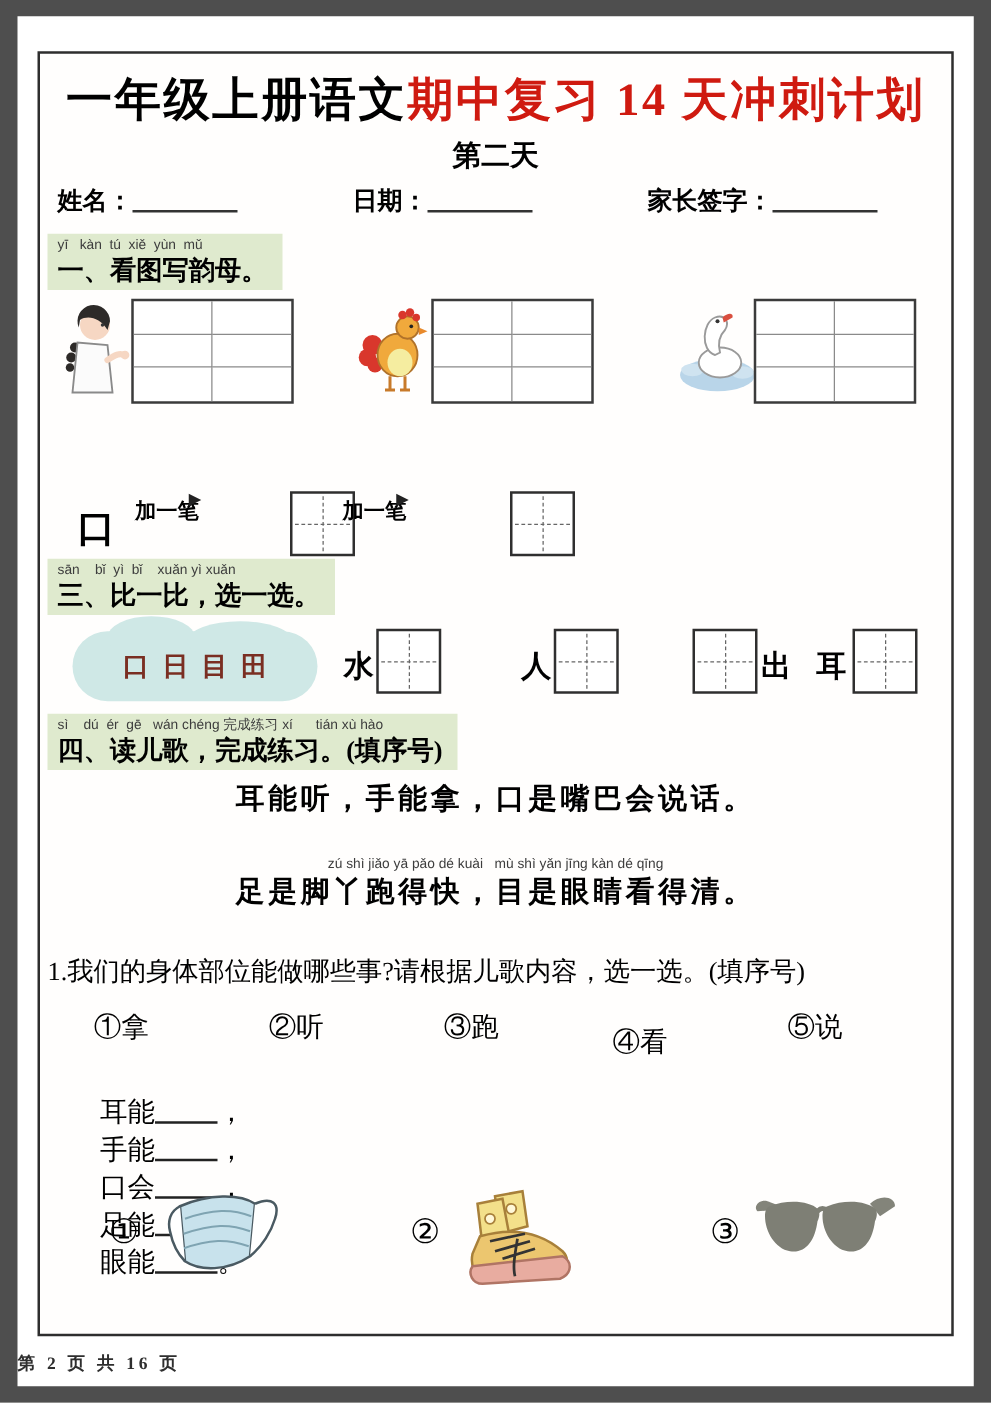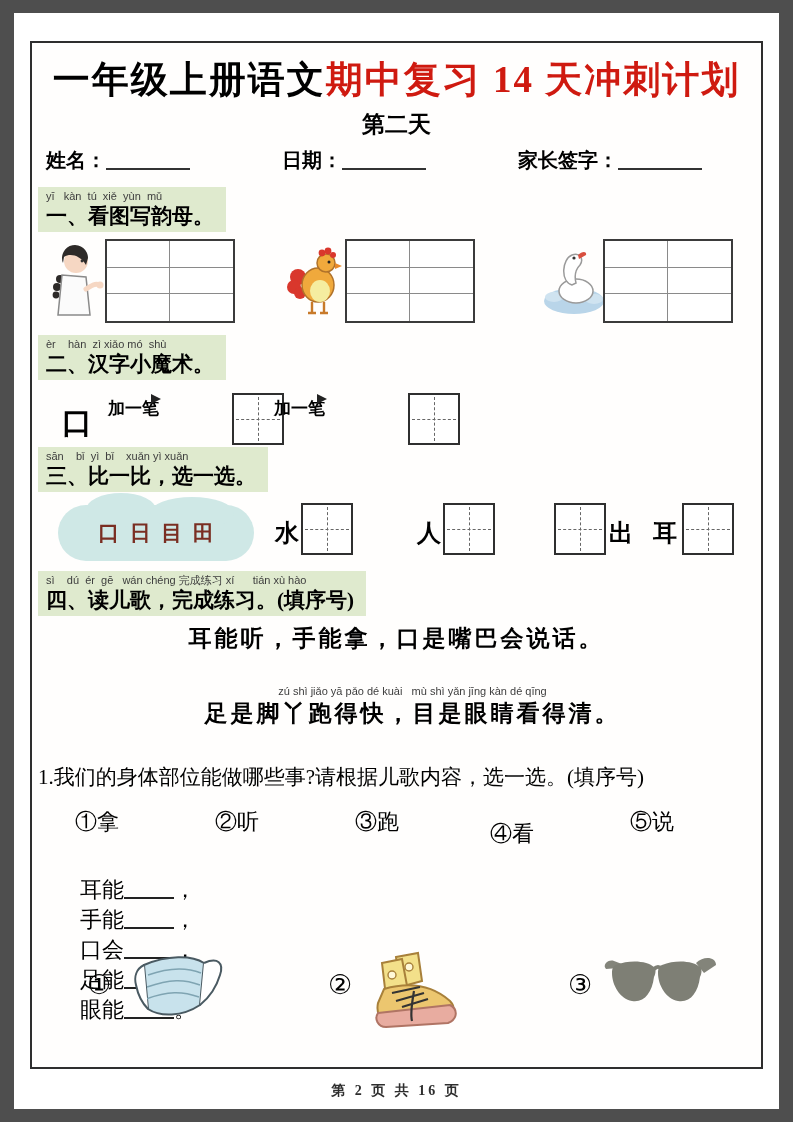--- a/index.html
+++ b/index.html
@@ -65,40 +65,40 @@
   .cloud::before { content:""; position:absolute; left:28px; top:-12px; width:70px; height:34px;
            background:#cfe8e6; border-radius:50%; }
   .cloud::after { content:""; position:absolute; right:20px; top:-8px; width:84px; height:32px;
            background:#cfe8e6; border-radius:50%; }
   .cloud-chars { position:relative; z-index:2; font-size:21px; font-weight:bold; color:#7a2e22; white-space:pre; }
   .cmp-char { position:absolute; top:16px; font-size:24px; font-weight:bold; }
   .cmp-box { position:absolute; top:2px; }
 
   
   .rhyme { left:0; width:100%; text-align:center; }
-  .r1 { top:580px; } .r2 { top:642px;margin-left:16px; }
+  .r1 { top:580px; } .r2 { top:642px; }
   .rhyme .pinyin { display:block; text-align:center; }
   .rhyme-text { font-size:23px; font-weight:bold; letter-spacing:3px; white-space:pre; }
 
   .q { left:6px; font-size:21px; white-space:pre; }
   .q1 { top:720px; }
   .q2 { top:852px; }
   .blank { display:inline-block; width:50px; border-bottom:2px solid #222; height:18px; vertical-align:-2px; }
 
   .opts { left:0; top:764px; width:100%; height:30px; font-size:22px; }
   .opt { position:absolute; white-space:nowrap; }
 
   .fillrow { left:26px; top:806px; font-size:22px; white-space:pre; }
 
   
   .bpics { left:0; top:902px; width:100%; height:100px; }
   .bnum { position:absolute; font-size:27px; top:24px; }
   .bimg { position:absolute; top:2px; }
 
-  .footer { position:absolute; left:0; top:1069px; width:100%; text-align:center;
+  .footer { position:absolute; left:0; top:1069px; width:100%; text-align:left;
             font-size:14px; color:#2e2e2e; letter-spacing:3px; font-weight:bold; }
 </style>
 </head>
 <body>
 
 <div class="frame">
 <div class="page">
 <div class="sheet">
 
   <div class="abs title-line"><span>一年级上册语文</span><span class="title-red">期中复习 14 天冲刺计划</span></div>
@@ -177,24 +177,20 @@
     <span class="pgrid" style="left:571px;">
             <div></div>
             <div></div>
             <div></div>
             <div></div>
             <div></div>
             <div></div>
           </span>
   </div>
 
-  <div class="abs sec s2-sec">
-    <span class="pinyin">èr    hàn  zì xiǎo mó  shù</span>
-    <span class="sec-title">二、汉字小魔术。</span>
-  </div>
 
   <div class="abs magic">
     <span class="kou">口</span>
     <span class="arrow a1">
       <span class="arrow-label">加一笔</span>
       <span class="arrow-shaft"></span>
     </span>
     <span class="tzg mb1">
             <span class="ch"></span>
             <span class="cv"></span>

